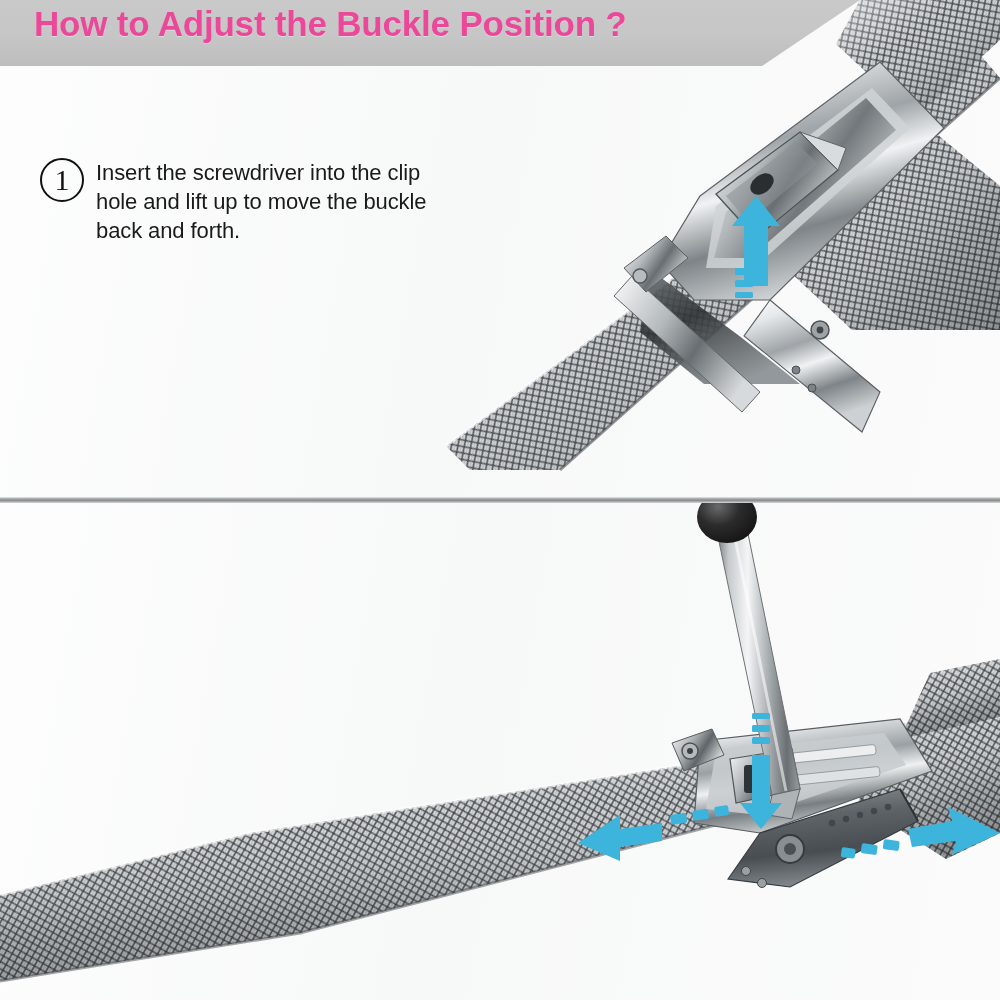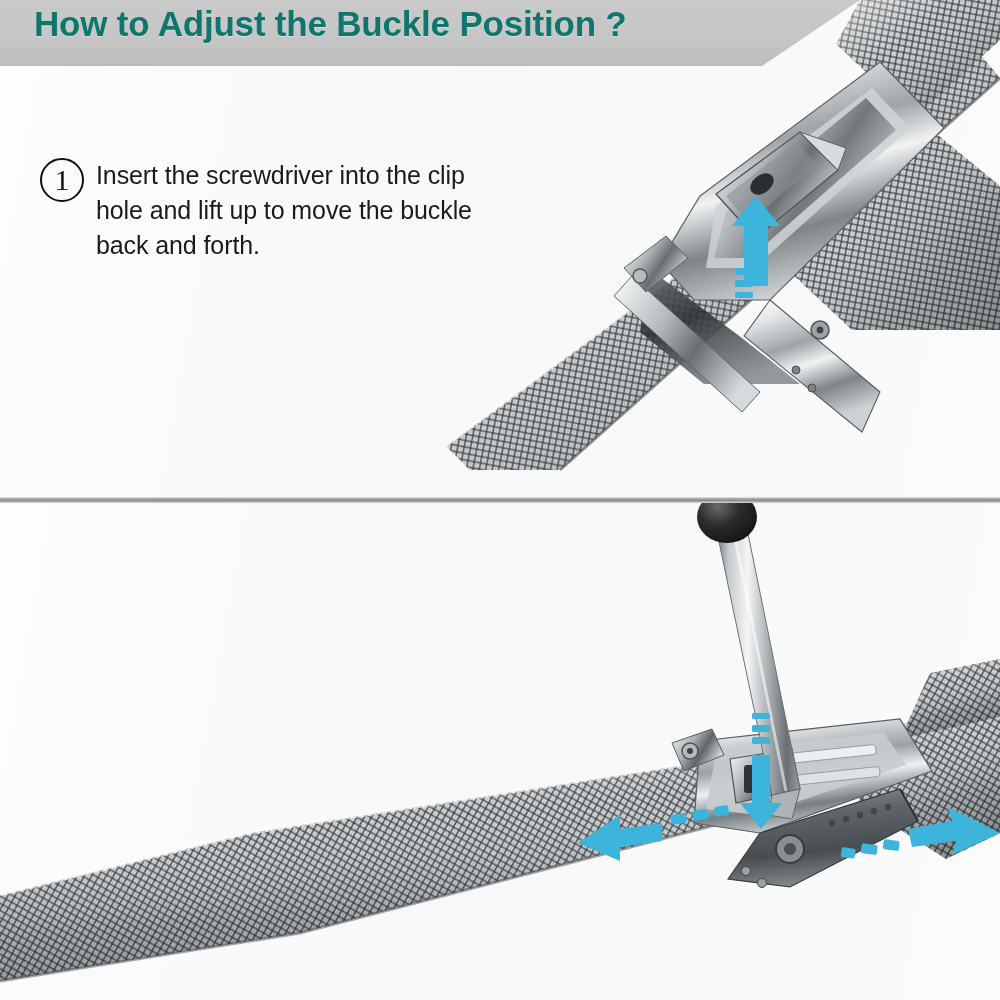--- a/index.html
+++ b/index.html
@@ -45,21 +45,21 @@
     background: linear-gradient(180deg,#c9c9c9 0%,#c6c6c6 55%,#bdbdbd 100%);
     clip-path: polygon(0 0, 860px 0, 762px 66px, 0 66px);
     z-index: 50;
   }
   #header-title {
     position: absolute;
     left: 34px;
     top: 4px;
     font-size: 35px;
     font-weight: bold;
-    color: #0f766e;
+    color: #ec4899;
     letter-spacing: -0.2px;
     white-space: nowrap;
     z-index: 51;
     text-shadow: 0 1px 0 rgba(255,255,255,.35);
   }
 
   
   .step {
     position: absolute;
     z-index: 30;
@@ -76,22 +76,22 @@
     box-sizing: border-box;
     font-size: 30px;
     line-height: 39px;
     text-align: center;
     color: #111;
     font-family: "Liberation Serif", serif;
   }
   .step-text {
     margin-left: 56px;
     width: 420px;
-    font-size: 25px;
-    line-height: 35px;
+    font-size: 22px;
+    line-height: 29px;
     color: #1a1a1a;
     white-space: pre-line;
     letter-spacing: -0.1px;
   }
 
   
   .art { position: absolute; left: 0; top: 0; }
   svg { display: block; }
 </style>
 </head>

